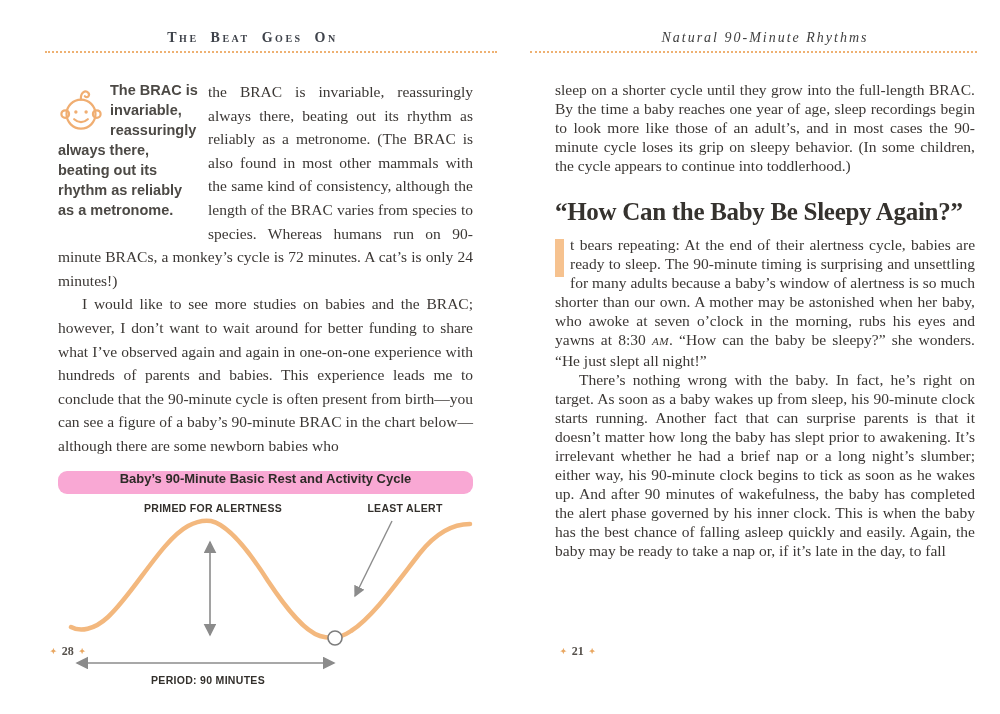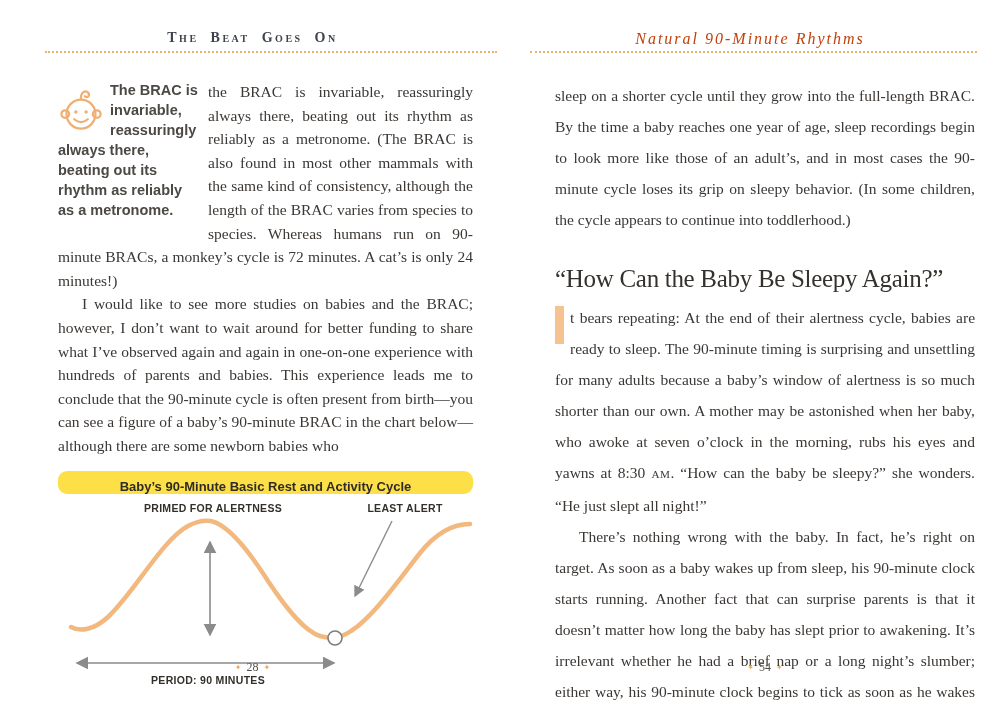--- a/index.html
+++ b/index.html
@@ -3,61 +3,61 @@
 <meta charset="utf-8">
 <style>
   html,body{margin:0;padding:0;background:#ffffff;}
   .spread{position:relative;width:1000px;height:714px;background:#ffffff;overflow:hidden;
           font-family:"Liberation Serif", serif;color:#3b3734;}
 
   
   .runhead{position:absolute;top:30px;text-align:center;color:#3e424a;}
   .runhead-left{left:45px;width:415px;font-variant:small-caps;font-weight:600;
                 font-size:14px;letter-spacing:2.5px;word-spacing:6px;}
-  .runhead-right{left:540px;width:420px;font-style:italic;font-weight:500;
-                 font-size:16px;letter-spacing:2px;color:#c2410c;}
+  .runhead-right{left:555px;width:420px;font-style:italic;font-weight:500;
+                 font-size:14px;letter-spacing:2px;color:#404040;}
   .dotrule{position:absolute;top:51px;border-bottom:2px dotted #eeb172;height:0;}
   .dotrule-left{left:45px;width:452px;}
   .dotrule-right{left:530px;width:447px;}
 
   
   .page{position:absolute;top:80px;}
   .page-left{left:58px;width:415px;}
   .page-right{left:555px;width:420px;}
 
   p.body{margin:0;text-align:justify;font-size:15.5px;line-height:23.6px;color:#3b3734;}
-  .page-right p.body{line-height:31px;}
+  .page-right p.body{line-height:19px;}
   .indent{text-indent:24px;}
   .it{}
-  .sc{font-size:0.72em;letter-spacing:0.5px;}
+  .sc{font-size:0.72em;letter-spacing:0.5px;font-style:italic;}
 
   
   .callout{float:left;width:150px;padding-right:10px;box-sizing:border-box;min-height:148px;
            font-family:"Liberation Sans", sans-serif;font-weight:700;font-size:14.5px;
            line-height:20px;color:#4c4945;}
   .callout .baby{float:left;width:46px;height:58px;margin-right:6px;}
 
   
-  .chart-bar{margin-top:13px;height:23px;border-radius:9px;background:#fde047;
-             display:flex;align-items:flex-end;justify-content:center;
+  .chart-bar{margin-top:13px;height:23px;border-radius:9px;background:#f9a8d4;
+             display:flex;align-items:flex-start;justify-content:center;
              font-family:"Liberation Sans", sans-serif;font-weight:700;font-size:13px;color:#2e2b28;}
   .chart-svg{display:block;margin-top:1px;width:415px;height:215px;}
   .chart-label{font-family:"Liberation Sans", sans-serif;font-weight:700;font-size:10.5px;
                fill:#33302c;letter-spacing:0.3px;}
 
   
   .dropbar{float:left;width:9px;height:38px;margin:4px 6px 0 0;background:#f6c28f;}
 
   
-  .section-heading{margin:29px 0 8px 0;font-weight:400;font-size:25px;line-height:30px;
+  .section-heading{margin:22px 0 8px 0;font-weight:700;font-size:25px;line-height:30px;
                    letter-spacing:-0.3px;color:#35322e;}
 
   
-  .folio{position:absolute;top:660px;width:415px;text-align:center;font-size:12px;color:#55504b;
-         font-family:"Liberation Serif", serif;}
+  .folio{position:absolute;top:644px;width:415px;text-align:left;font-size:12px;color:#55504b;
+         font-family:"Liberation Serif", serif;font-weight:bold;}
   .folio-left{left:45px;}
   .folio-right{left:555px;width:420px;}
   .folio .diamond{color:#e9a863;font-size:8px;vertical-align:1px;padding:0 5px;}
 </style>
 </head>
 <body>
 
 <div class="spread">
 
   <div class="runhead runhead-left">The Beat Goes On</div>
@@ -134,16 +134,16 @@
 
     <p class="body"><span class="dropbar"></span><span><span>t bears repeating: </span><span class="it">At the end of their alertness cycle, babies are ready to sleep.</span><span> The 90-minute timing is surprising and unsettling for many adults because a baby’s window of alertness is so much shorter than our own. A mother may be astonished when her baby, who awoke at seven o’clock in the morning, rubs his eyes and yawns at 8:30 </span><span class="sc">AM</span><span>. “How can the baby be sleepy?” she wonders. “He just slept all night!”</span></span></p>
 
     <p class="body indent">There’s nothing wrong with the baby. In fact, he’s right on target. As soon as a baby wakes up from sleep, his 90-minute clock starts running. Another fact that can surprise parents is that it doesn’t matter how long the baby has slept prior to awakening. It’s irrelevant whether he had a brief nap or a long night’s slumber; either way, his 90-minute clock begins to tick as soon as he wakes up. And after 90 minutes of wakefulness, the baby has completed the alert phase governed by his inner clock. This is when the baby has the best chance of falling asleep quickly and easily. Again, the baby may be ready to take a nap or, if it’s late in the day, to fall</p>
   </div>
 
   <div class="folio folio-left">
     <span class="diamond">✦</span><span>28</span><span class="diamond">✦</span>
   </div>
   <div class="folio folio-right">
-    <span class="diamond">✦</span><span>54</span><span class="diamond">✦</span>
+    <span class="diamond">✦</span><span>21</span><span class="diamond">✦</span>
   </div>
 
 </div>
 
 </body></html>

